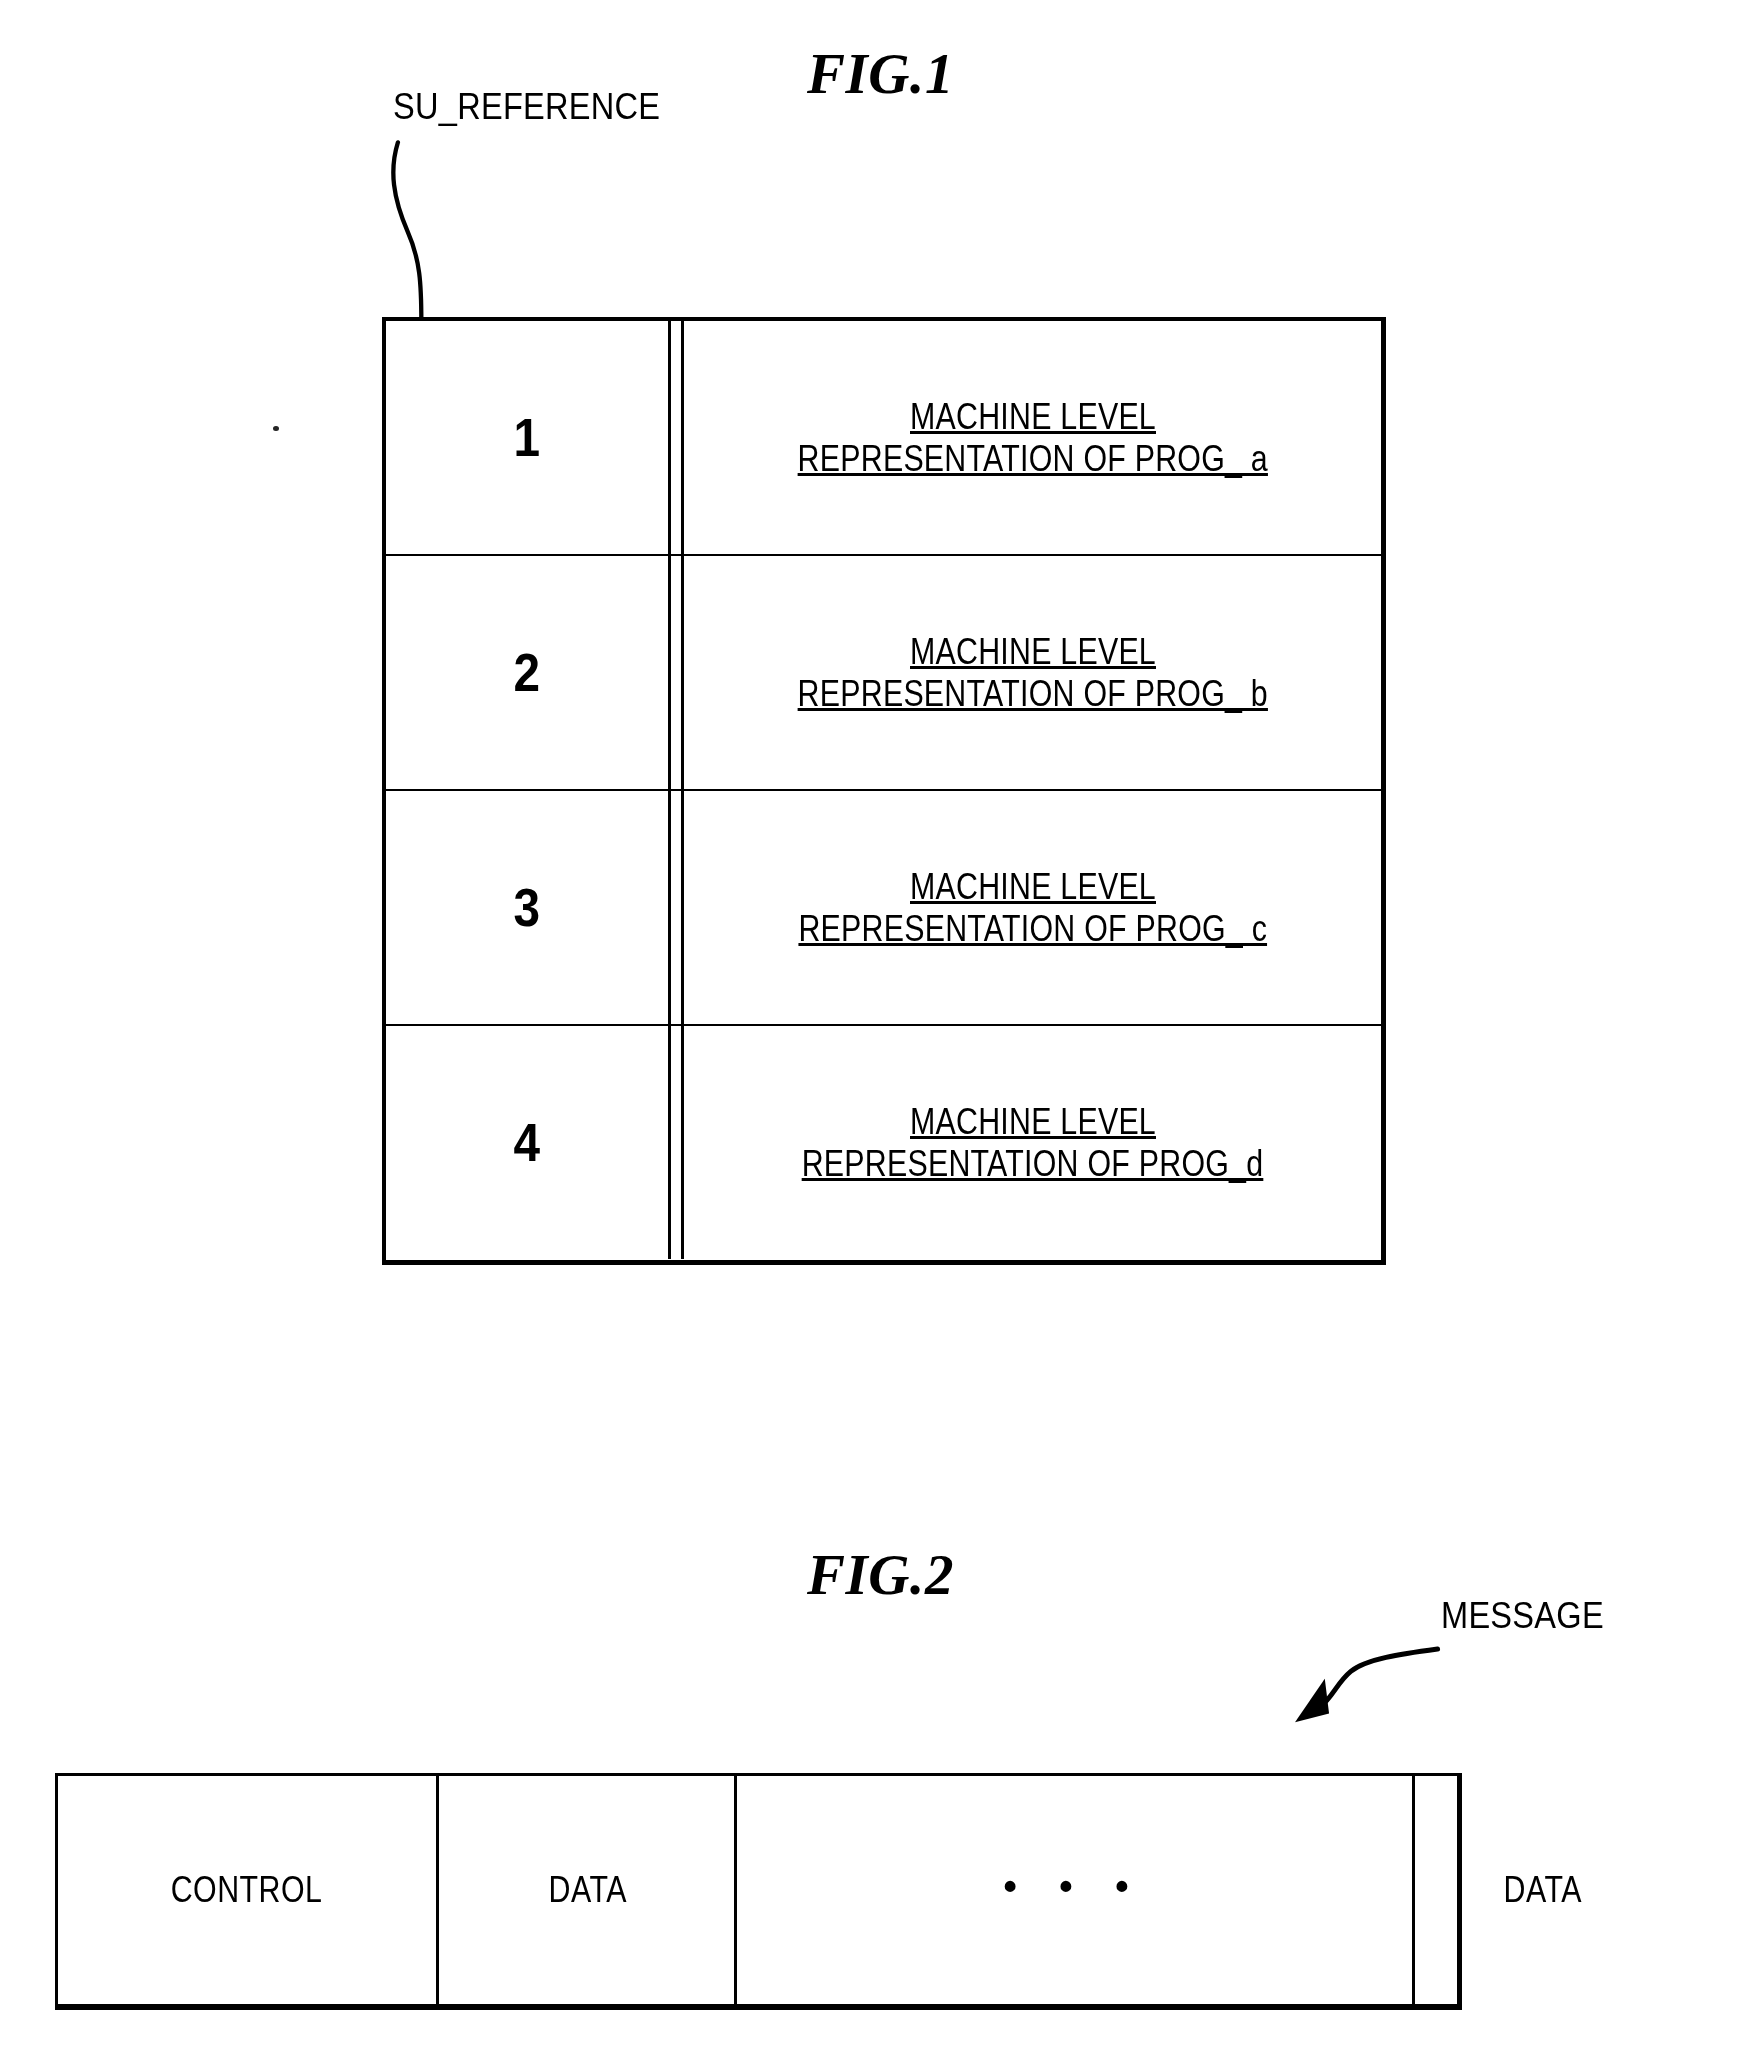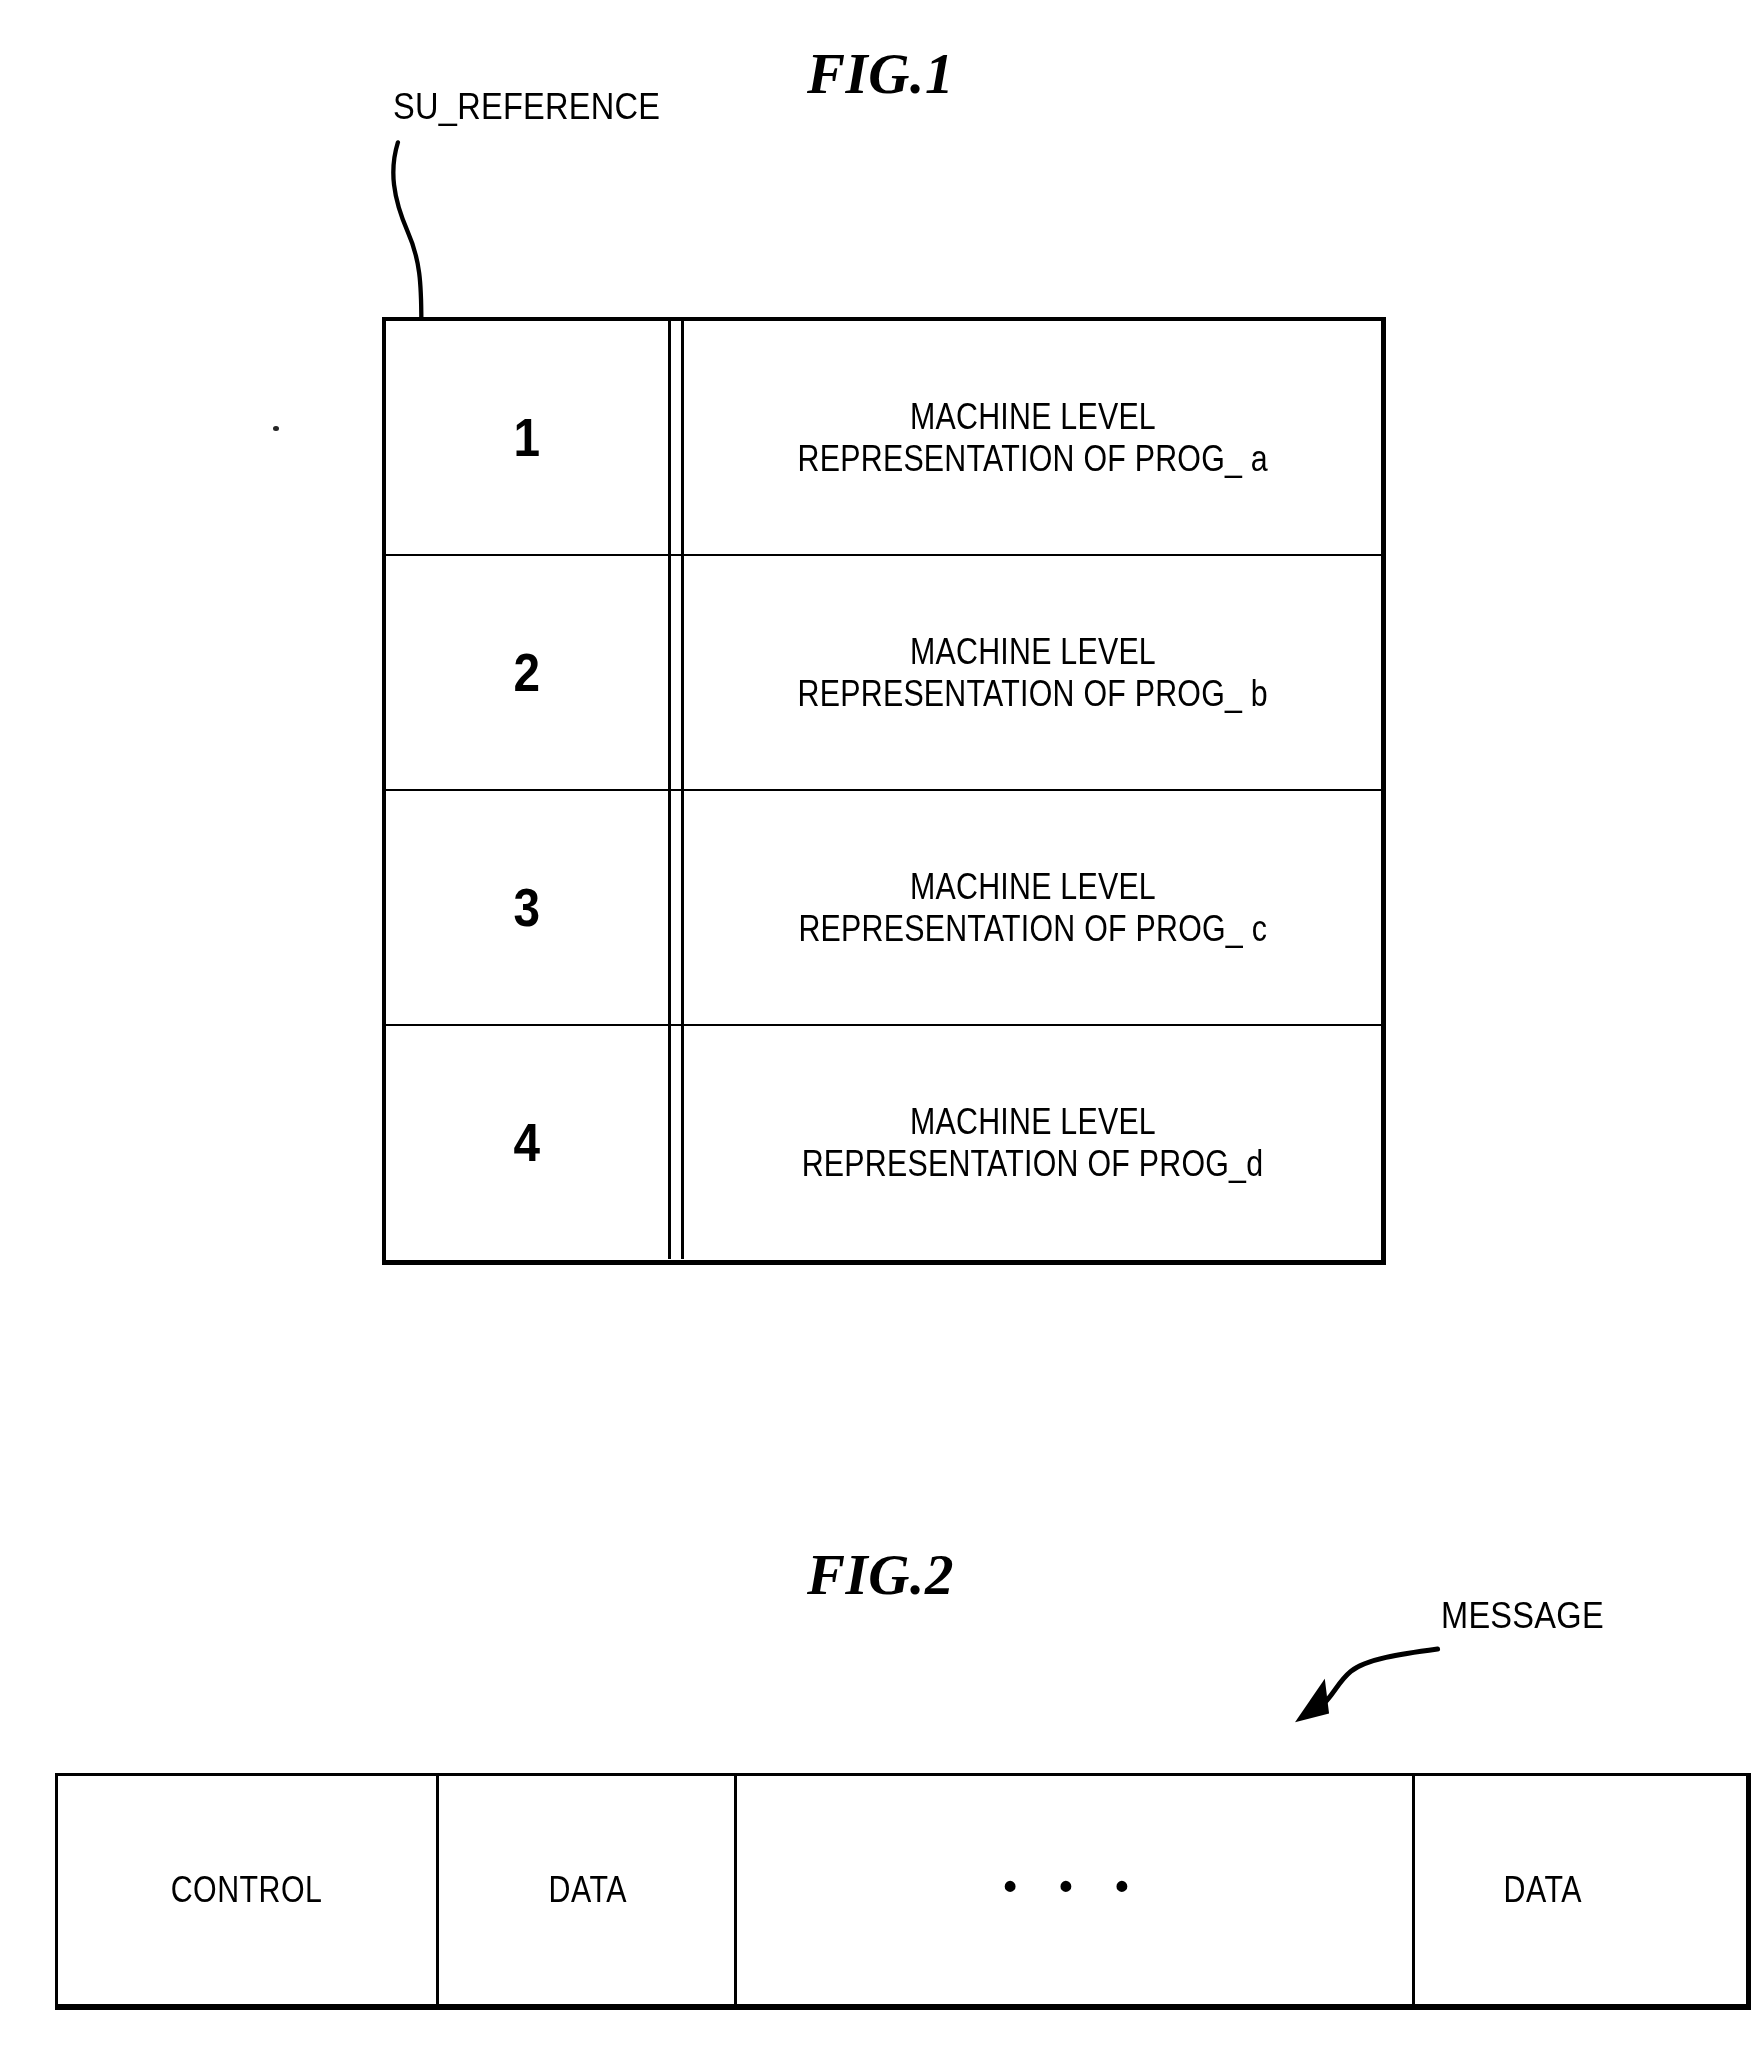--- a/index.html
+++ b/index.html
@@ -121,20 +121,21 @@
   .t-text-cell {
     position: absolute;
     left: 298px;
     right: 0;
     top: 0;
     height: 100%;
     display: flex;
     flex-direction: column;
     align-items: center;
     justify-content: center;
+    text-decoration: underline;
   }
   #row-4 .t-text-cell { justify-content: center; padding-bottom: 28.5px; }
 
   .t-line {
     font-family: "Liberation Sans Narrow", "Liberation Sans", sans-serif;
     font-size: 37px;
     line-height: 1.13;
     letter-spacing: 0.3px;
     transform: scaleX(0.82);
     white-space: nowrap;
@@ -157,21 +158,21 @@
     width: 248px;
     height: 155px;
     overflow: visible;
   }
 
   
   #fig2-frame {
     position: absolute;
     left: 55px;
     top: 1773px;
-    width: 1696px;
+    width: 1407px;
     height: 237px;
     box-sizing: border-box;
     border-top: 3.7px solid #000;
     border-left: 3.7px solid #000;
     border-right: 5.6px solid #000;
     border-bottom: 6.8px solid #000;
     background: #fff;
   }
   .m-cell {
     position: absolute;

